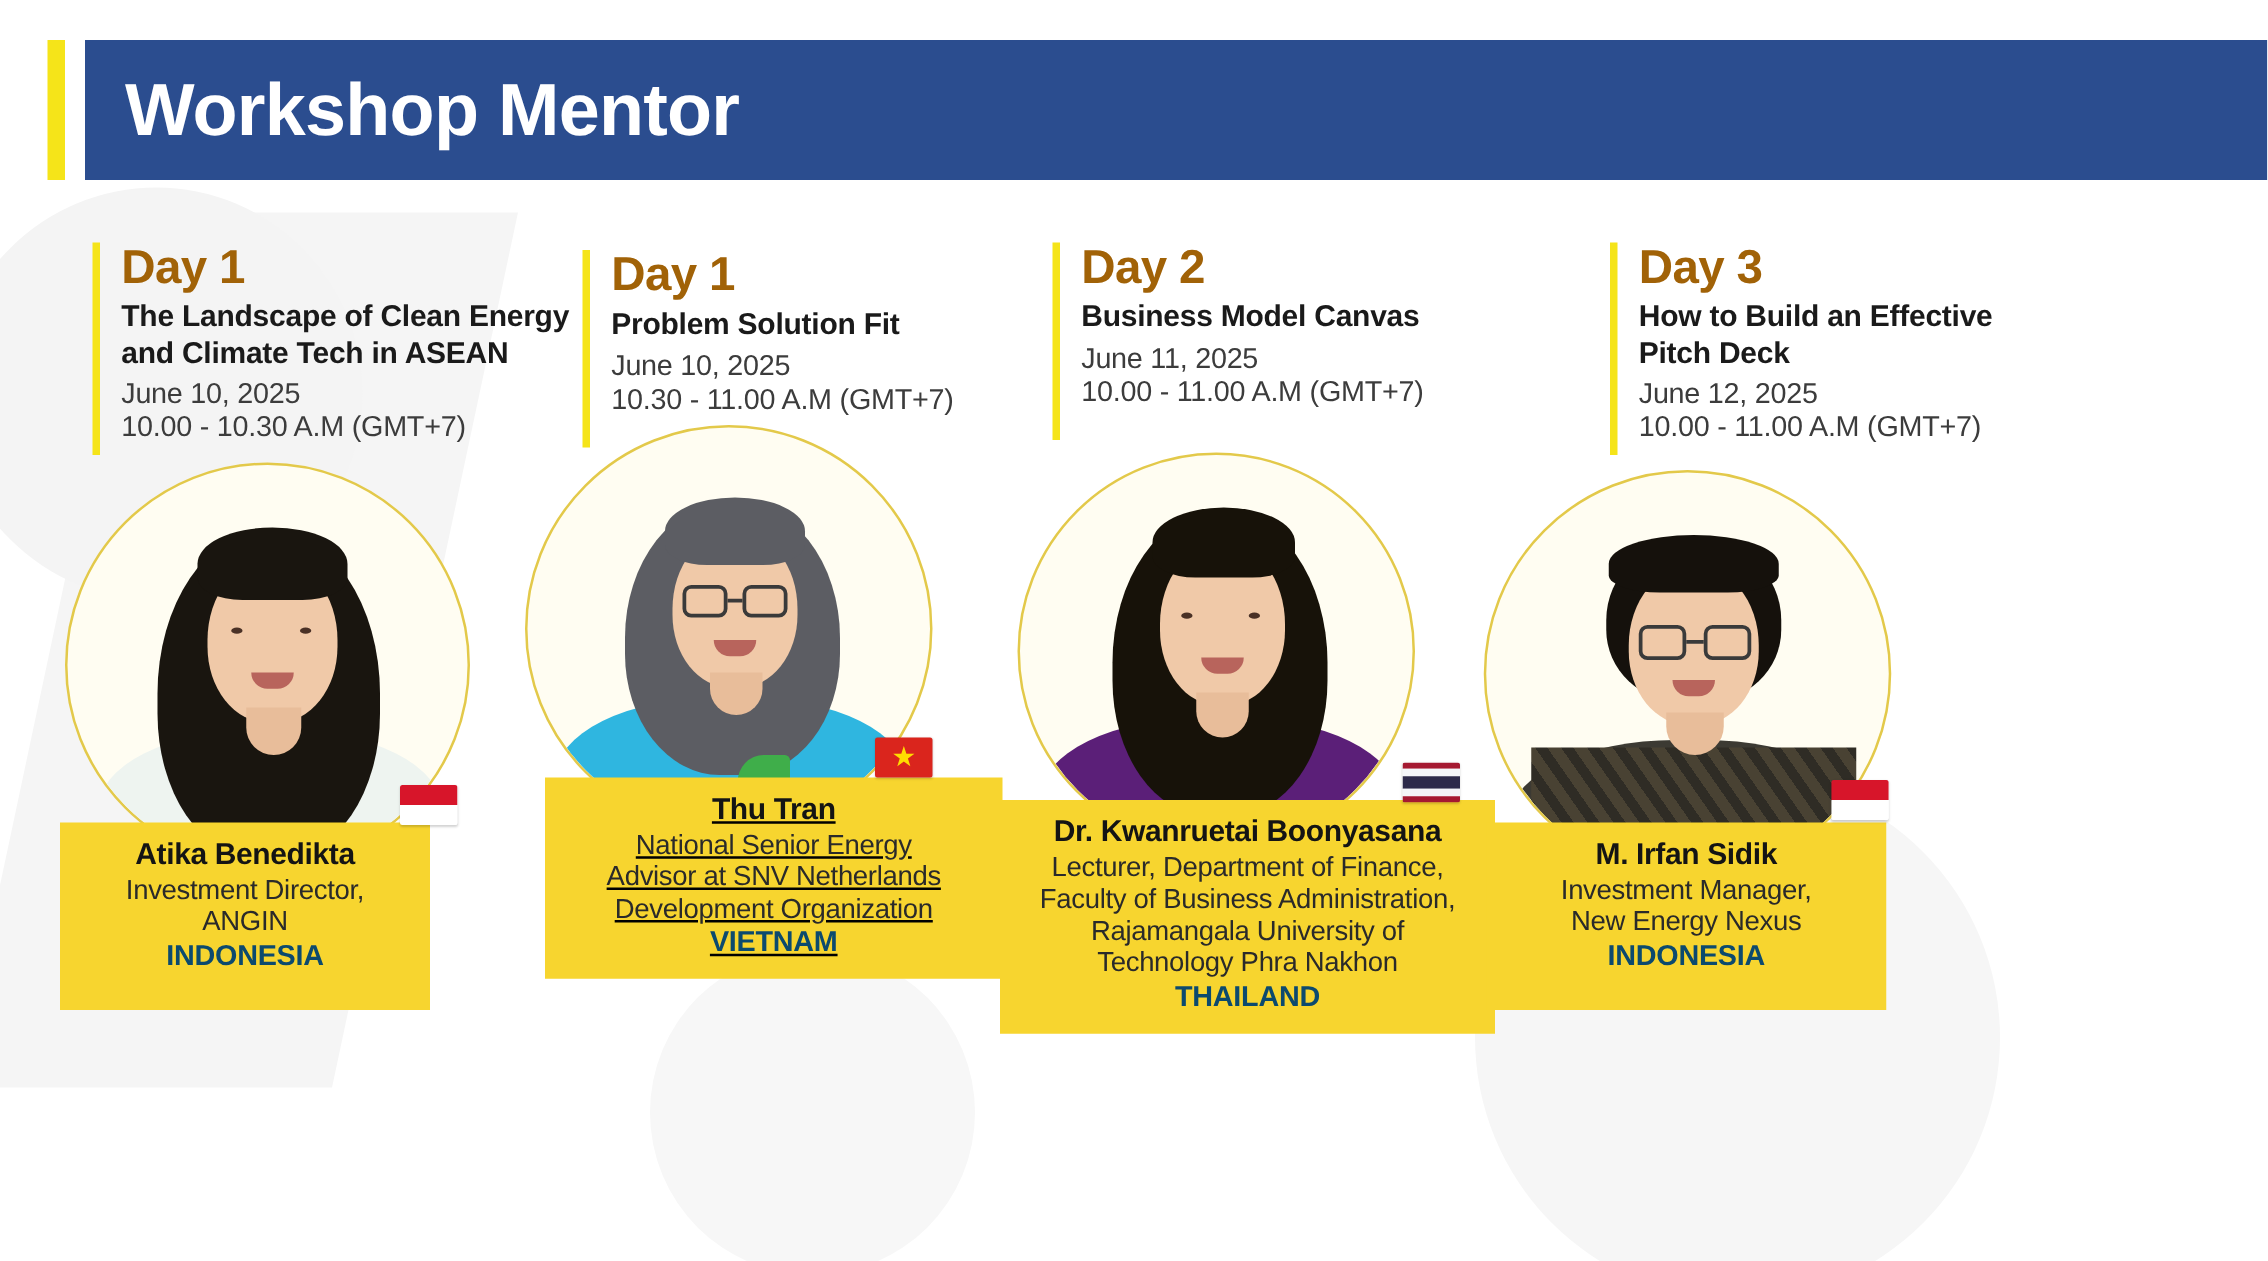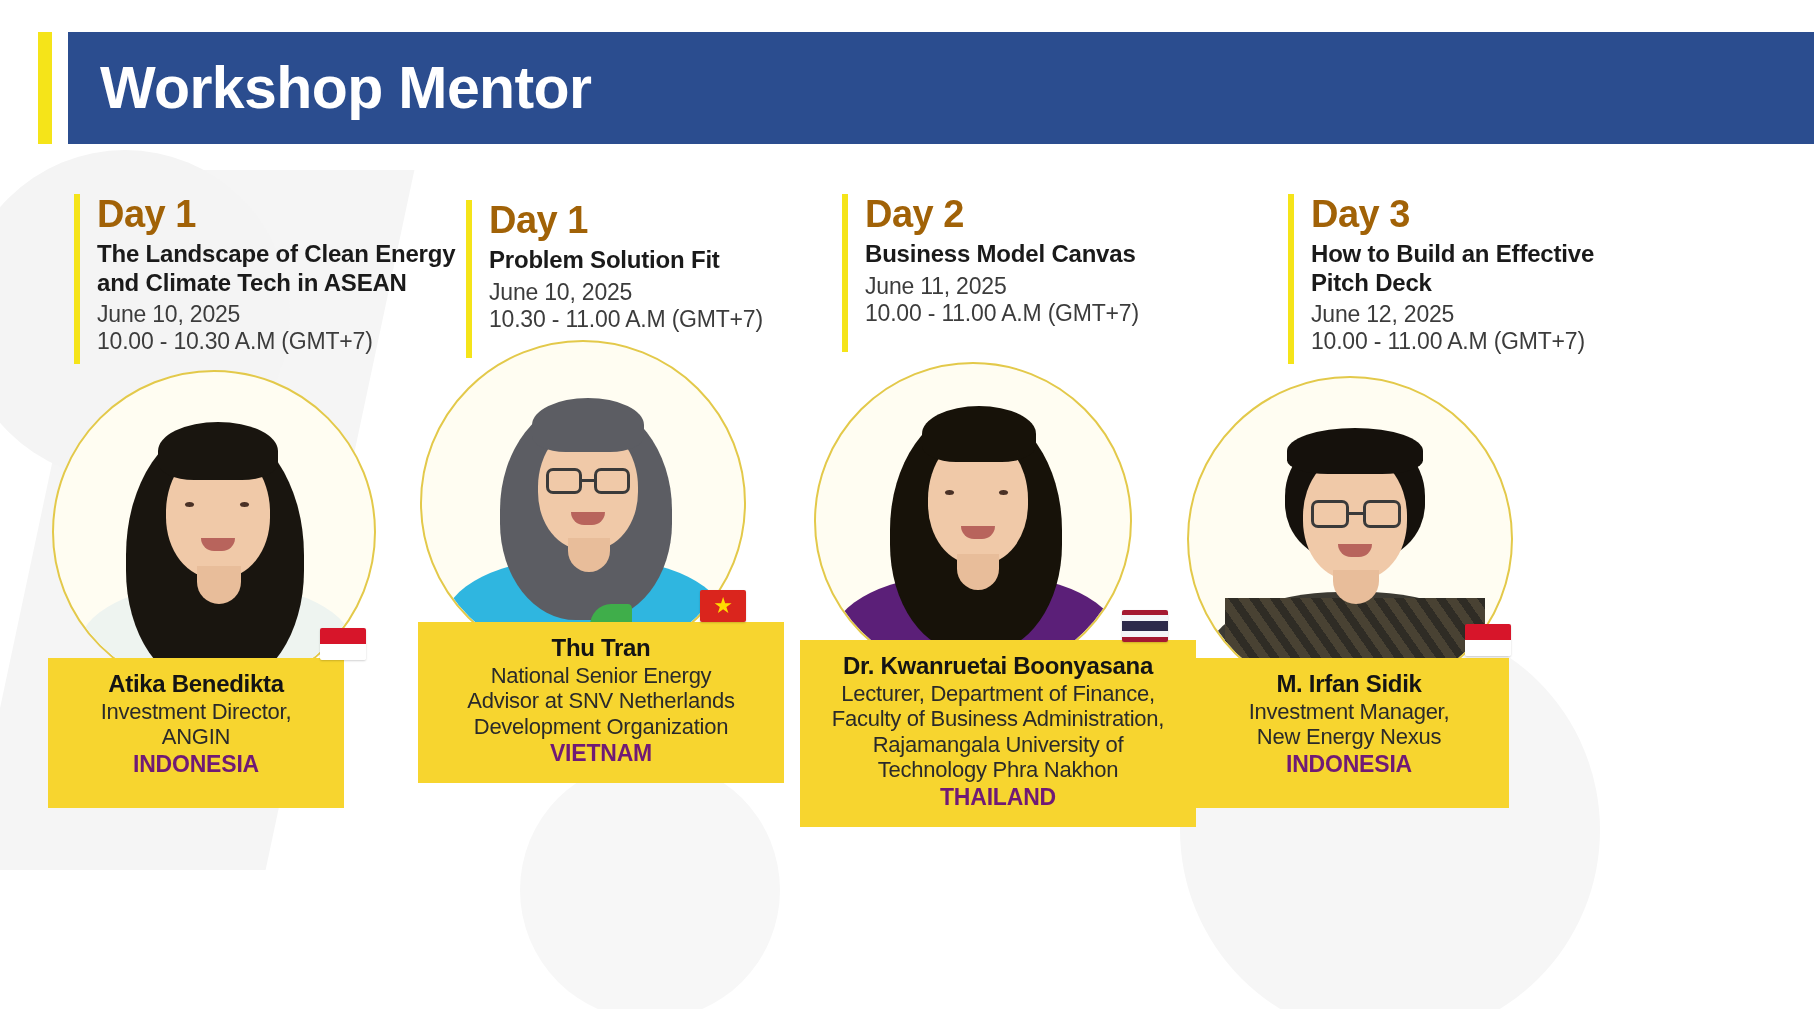--- a/index.html
+++ b/index.html
@@ -166,41 +166,41 @@
 
   
   .namecard {
     position: absolute;
     background: #f7d52f;
     padding: 12px 16px 16px 16px;
     text-align: center;
     z-index: 4;
   }
   .n1 { left: 0;   top: 288px; width: 296px; min-height: 150px; }
-  .n2 { left: 6px; top: 282px; width: 366px; min-height: 150px; }
+  .n2 { left: 24px; top: 282px; width: 366px; min-height: 150px; text-decoration: underline; }
   .n3 { left: 0;   top: 278px; width: 396px; min-height: 164px; }
   .n4 { left: 14px; top: 282px; width: 320px; min-height: 150px; }
 
   .mname {
     font-size: 24px;
     font-weight: bold;
     color: #141414;
     line-height: 1.2;
     letter-spacing: -0.3px;
   }
   .mrole {
     font-size: 22px;
     color: #2a2a2a;
     line-height: 1.16;
     letter-spacing: -0.25px;
   }
   .mcountry {
     font-size: 23px;
     font-weight: bold;
-    color: #701a75;
+    color: #0c4a6e;
     line-height: 1.22;
     letter-spacing: -0.2px;
   }
 
   
   .flag {
     position: absolute;
     width: 46px; height: 32px;
     z-index: 6;
     box-shadow: 0 1px 2px rgba(0,0,0,.18);

